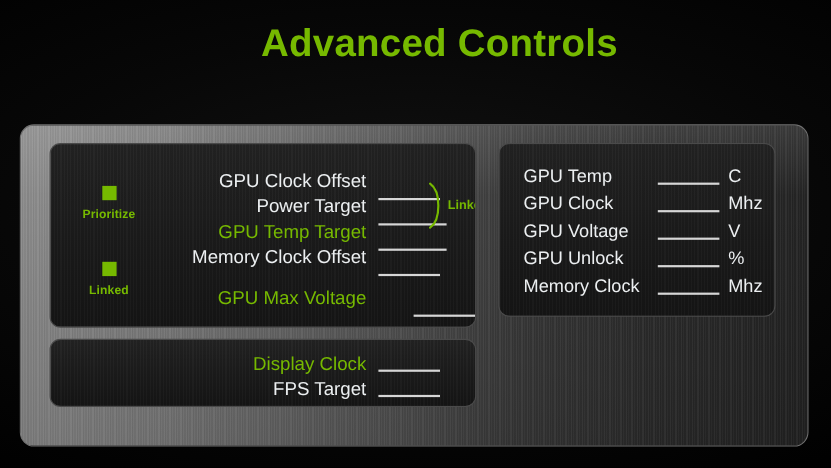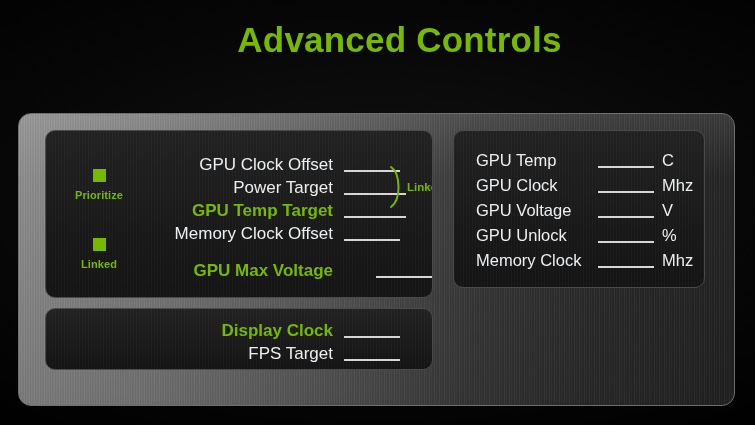--- a/index.html
+++ b/index.html
@@ -88,36 +88,36 @@
     z-index: 2;
   }
   #panel-controls { left: 26px;  top: 16px;  width: 388px; height: 168px; }
   #panel-readout  { left: 434px; top: 16px;  width: 252px; height: 158px; }
   #panel-display  { left: 26px;  top: 194px; width: 388px; height: 62px;  }
 
   
   .ctrl-row {
     position: absolute;
     display: flex;
-    align-items: center;
+    align-items: flex-end;
     height: 23px;
     white-space: nowrap;
   }
   .ctrl-label {
     width: 243px;
     text-align: right;
     font-size: 17px;
     color: #eceff1;
     padding-right: 11px;
     box-sizing: border-box;
     line-height: 23px;
   }
   .ctrl-label.accent {
     color: #76b900;
-    font-weight: bold;
+    font-weight: normal;
   }
   .blank {
     display: inline-block;
     height: 0;
     border-bottom: 2px solid #d6d6d6;
     vertical-align: middle;
     position: relative;
     top: 6px;
   }
   .blank.w-short { width: 56px; }

